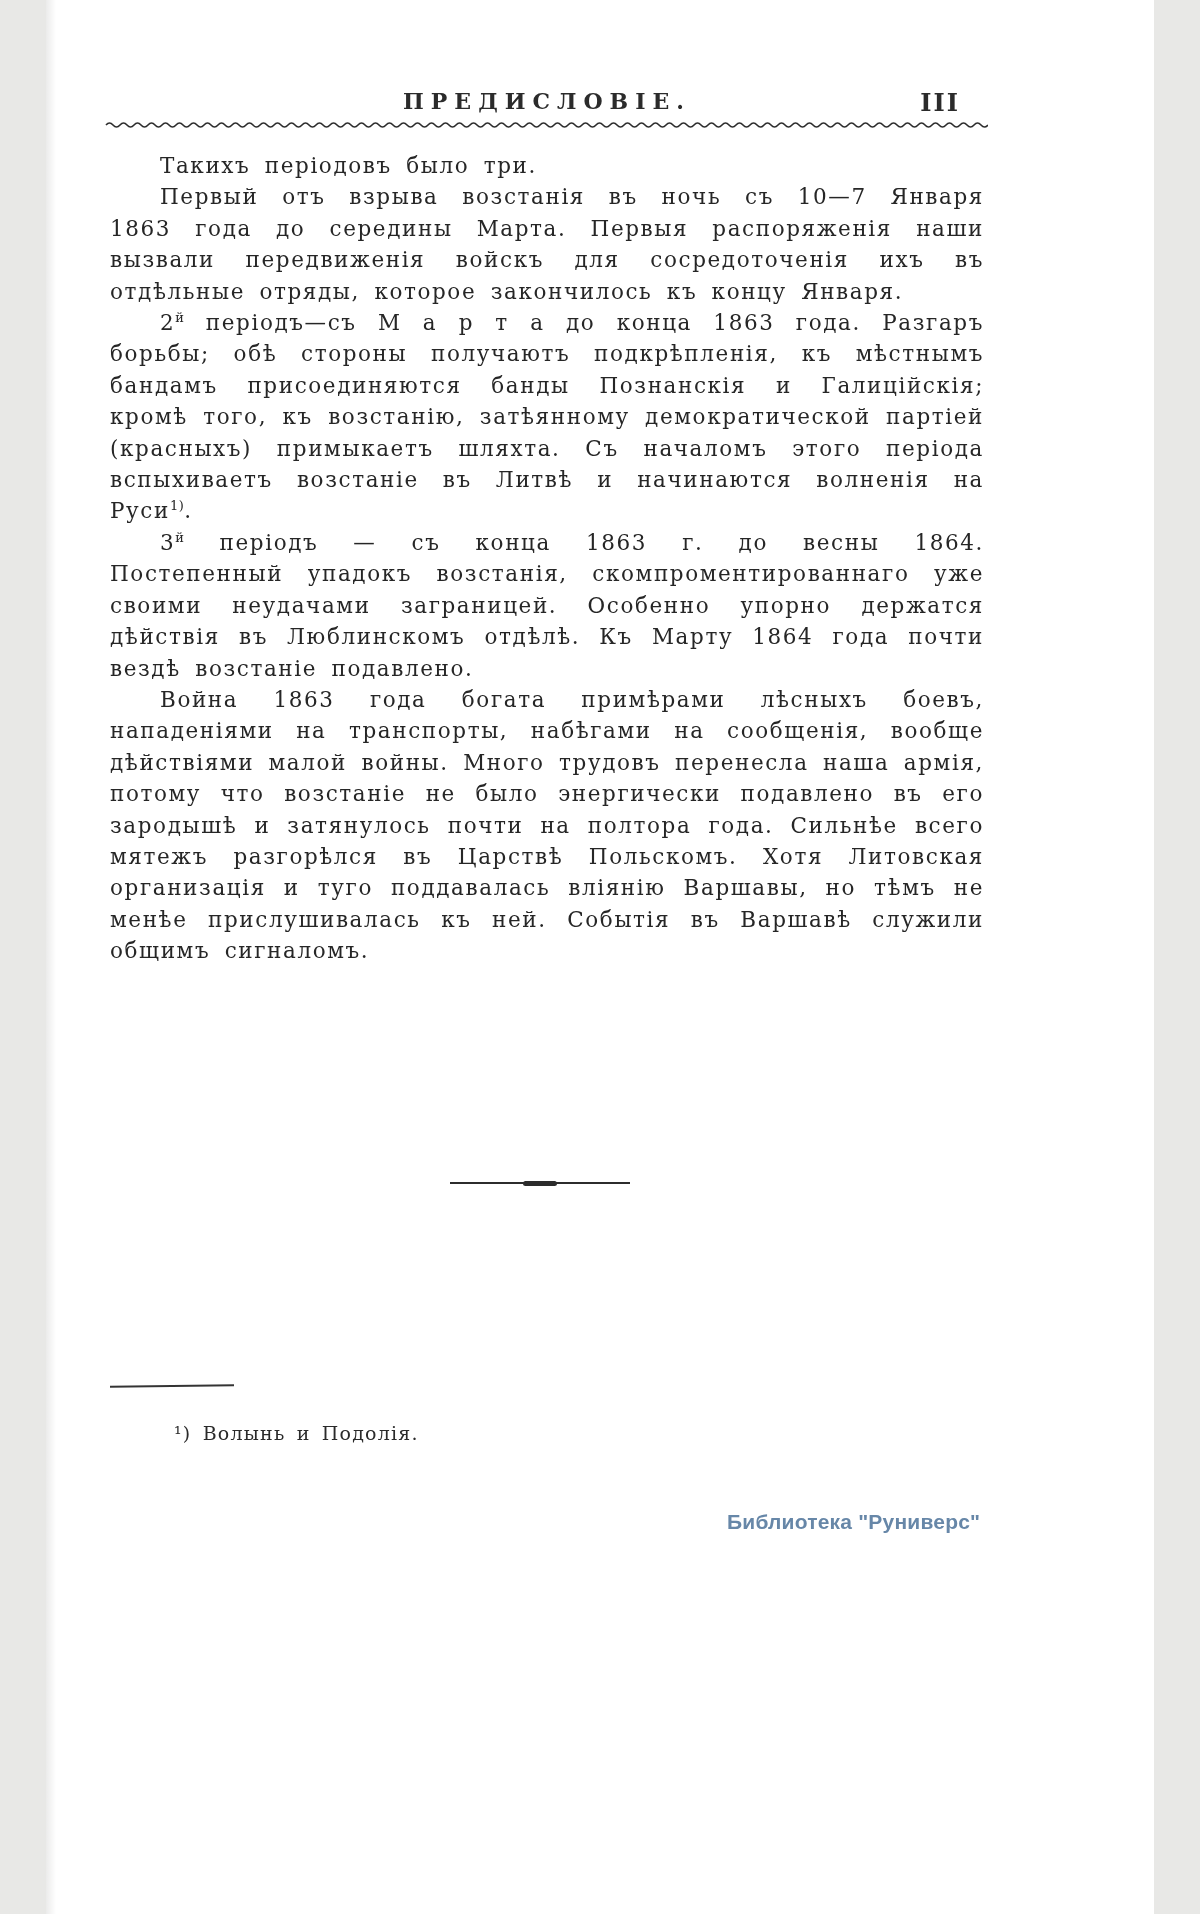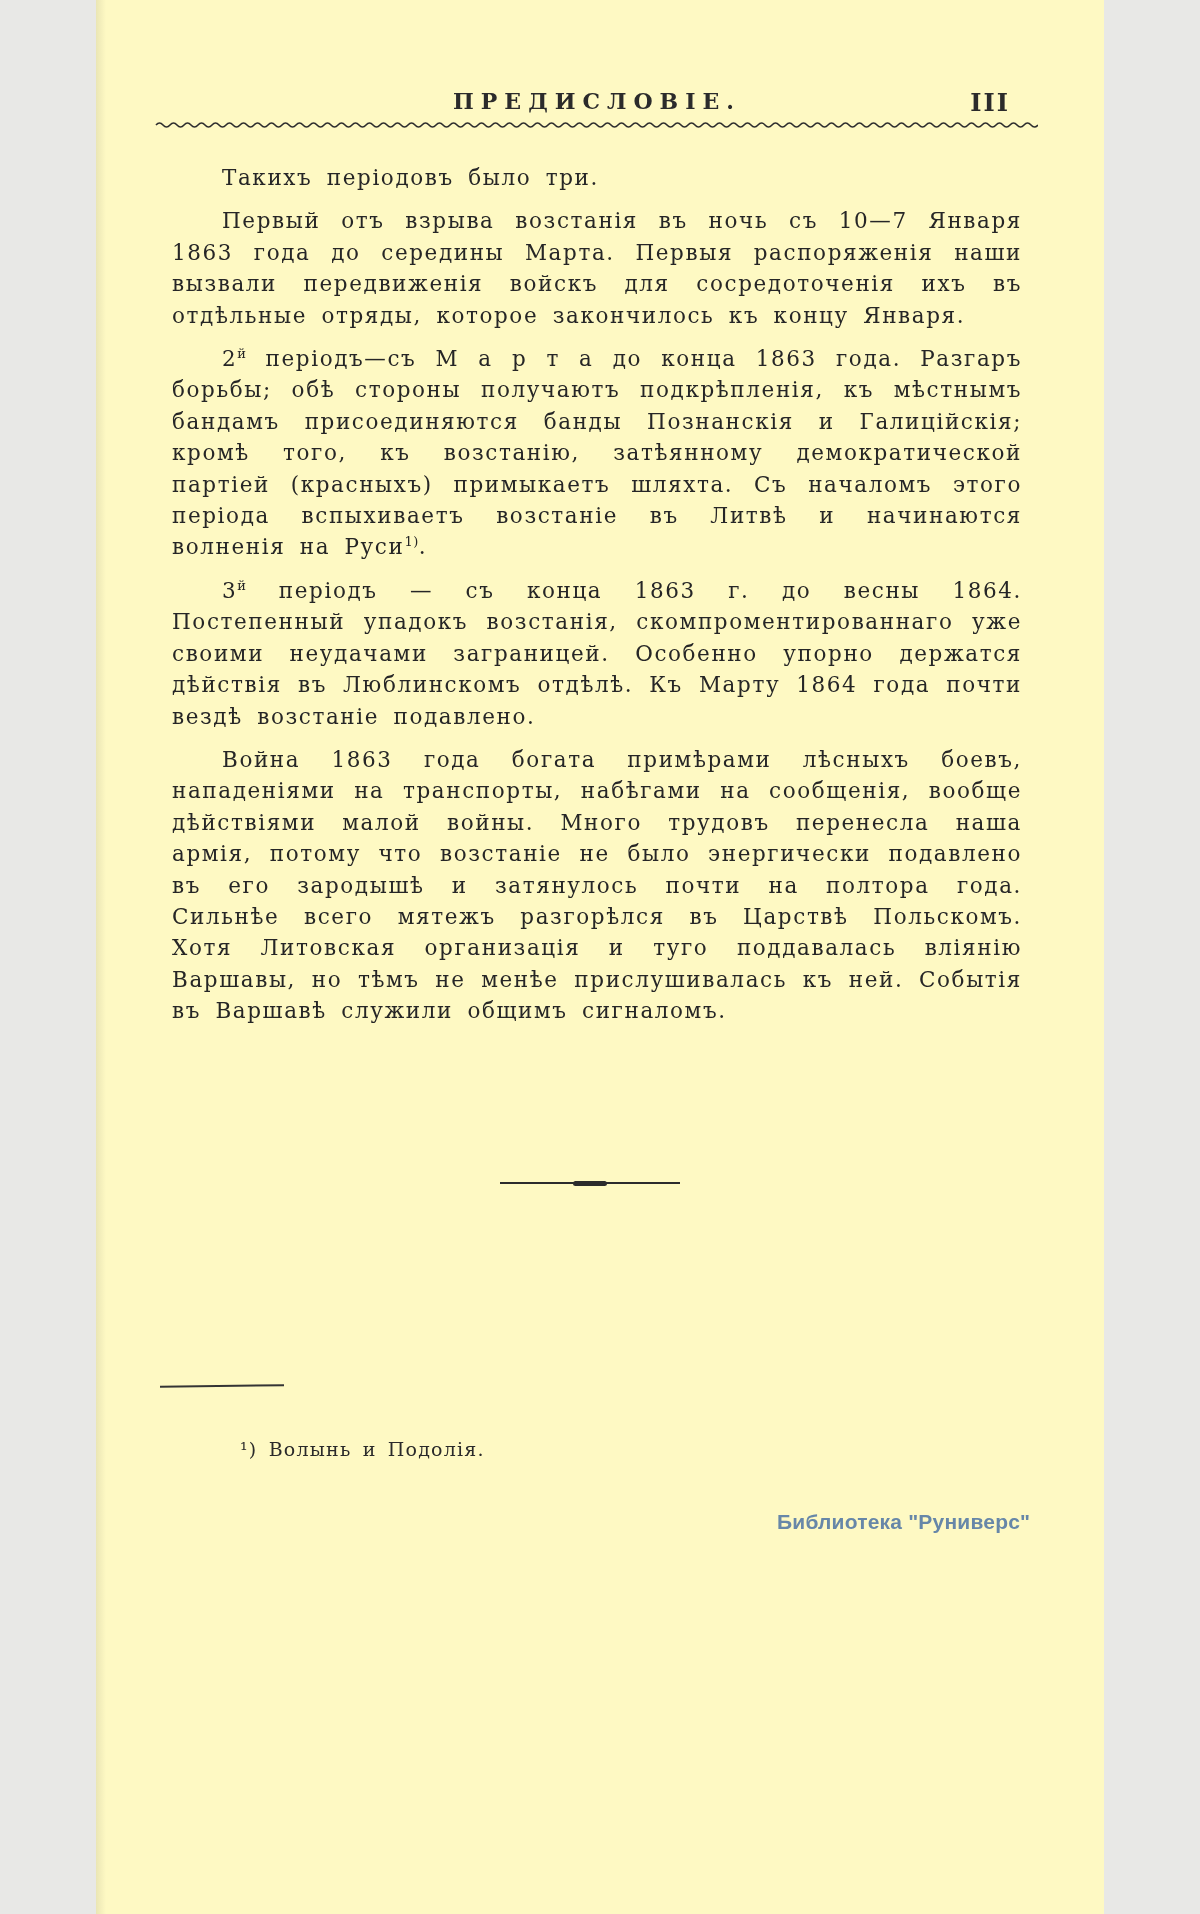--- a/index.html
+++ b/index.html
@@ -1,21 +1,21 @@
 <!DOCTYPE html>
 <html><head>
 <meta charset="utf-8">
 <style>
   html, body { margin: 0; padding: 0; background: #e8e8e6; }
   .page {
     position: relative;
-    width: 1008px;
+    width: 1108px;
     height: 1914px;
     margin: 0 auto;
-    background: #fef9c3;
+    background: #ffffff;
     color: #262626;
     font-family: "DejaVu Serif", "Liberation Serif", serif;
     overflow: hidden;
   }
   
   .page::before {
     content: "";
     position: absolute;
     left: 0; top: 0;
     width: 10px; height: 100%;
@@ -55,21 +55,21 @@
     position: absolute;
     left: 64px; top: 150px;
     width: 874px;
     font-size: 21.5px;
     line-height: 31.4px;
     letter-spacing: 1.6px;
     word-spacing: 6px;
     text-align: justify;
     color: #262626;
   }
-  .para { margin: 12px; text-indent: 50px; }
+  .para { margin: 0; text-indent: 50px; }
   .para sup {
     font-size: 13px;
     line-height: 0;
     vertical-align: super;
     letter-spacing: 0.5px;
   }
 
   .mid-rule {
     position: absolute;
     left: 404px; top: 1182px;
@@ -89,21 +89,21 @@
   .footnote-rule {
     position: absolute;
     left: 64px; top: 1385px;
     width: 124px; height: 2px;
     background: #343434;
     transform: rotate(-0.8deg);
   }
   .footnote {
     position: absolute;
     left: 128px; top: 1422px;
-    margin: 16px;
+    margin: 0;
     font-size: 19px;
     letter-spacing: 1.2px;
     word-spacing: 4px;
     color: #2a2a2a;
   }
 
   .watermark {
     position: absolute;
     left: 681px; top: 1510px;
     font-family: "Liberation Sans", "DejaVu Sans", sans-serif;

